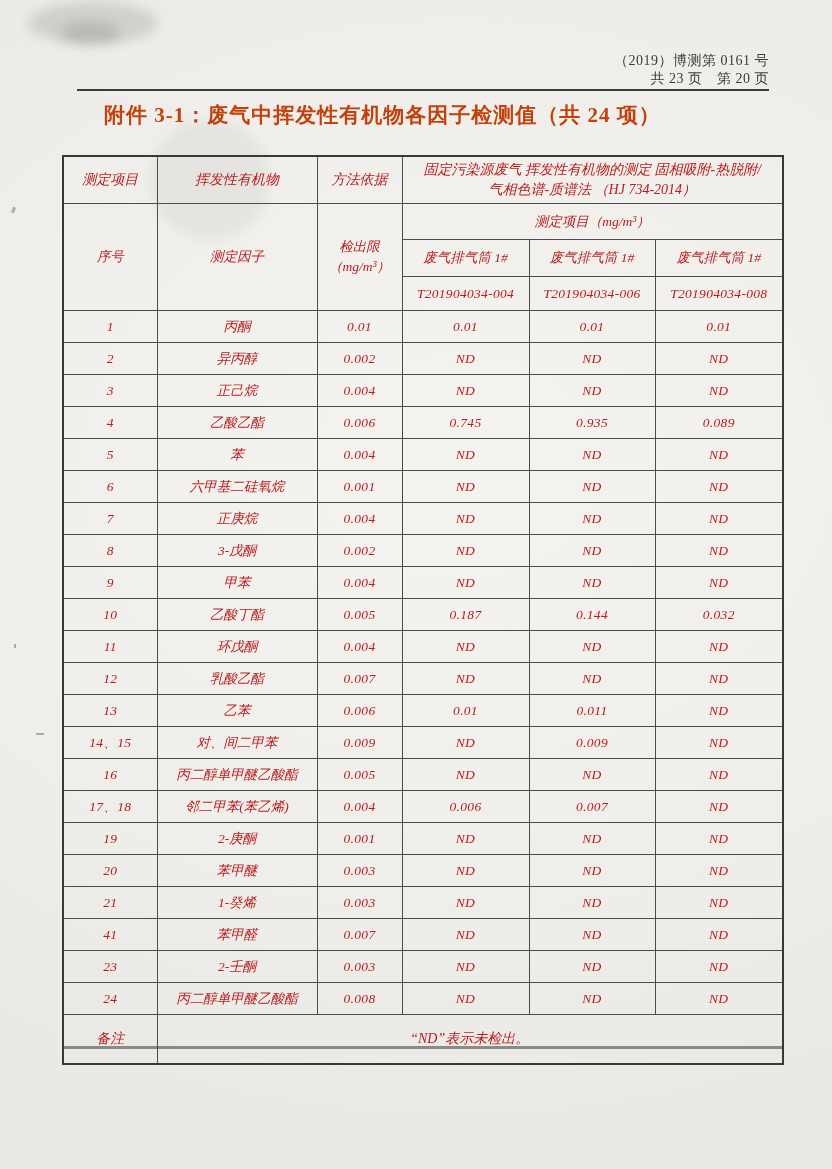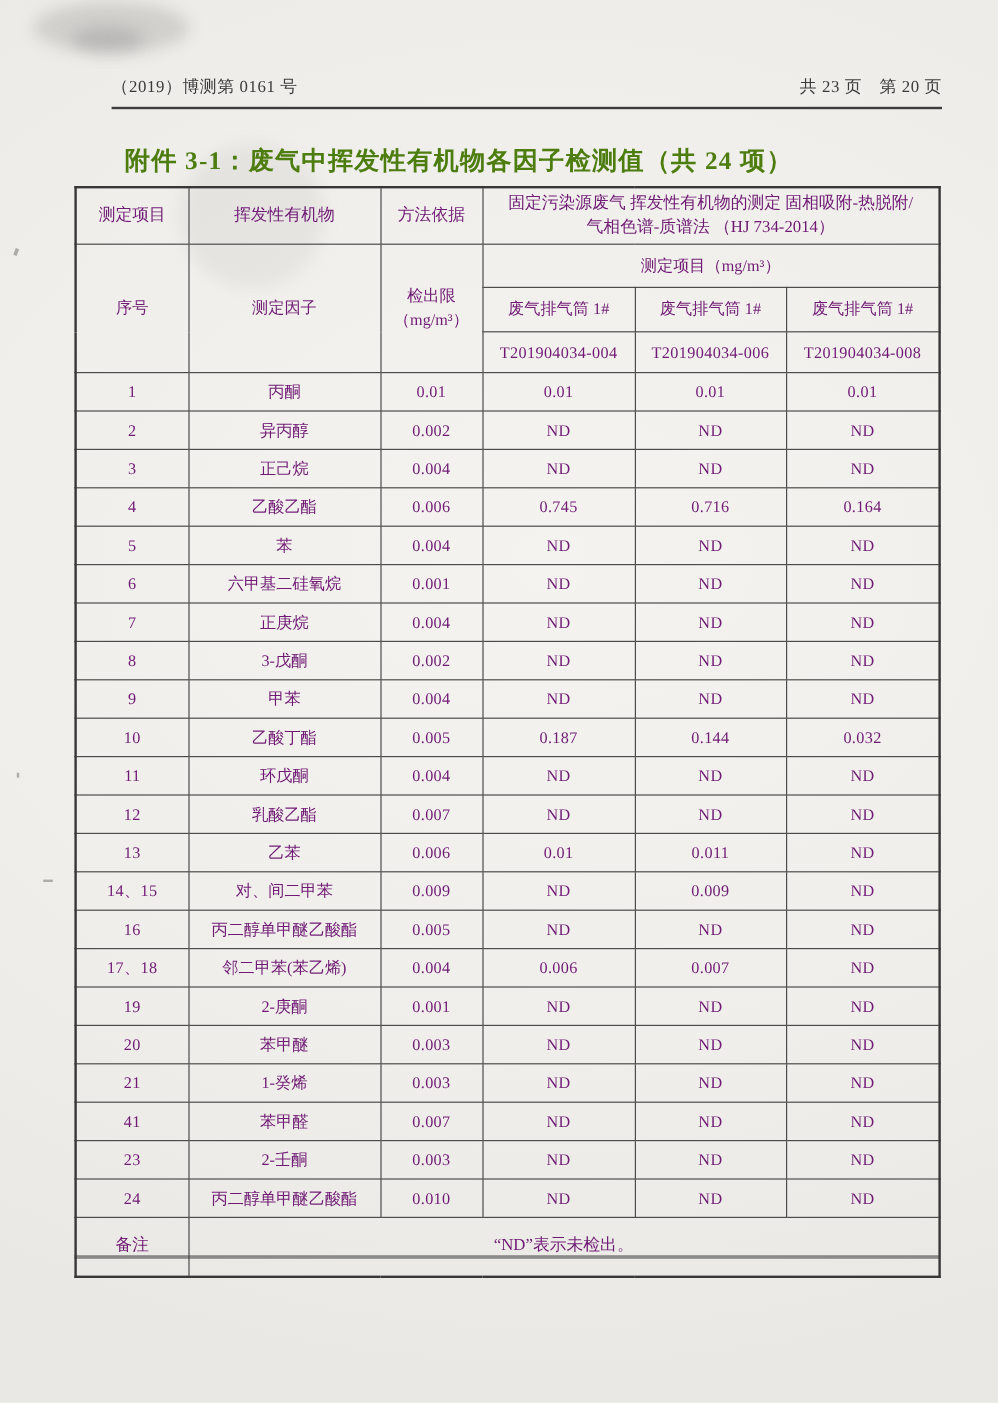--- a/index.html
+++ b/index.html
@@ -13,34 +13,34 @@
   .smudge{position:absolute;border-radius:50%;filter:blur(6px);pointer-events:none;}
   .smudge.s1{left:28px;top:2px;width:130px;height:42px;background:rgba(110,110,110,.22);}
   .smudge.s2{left:60px;top:22px;width:60px;height:22px;background:rgba(90,90,90,.20);}
   .smudge.s3{left:150px;top:120px;width:120px;height:120px;background:rgba(140,140,140,.10);}
   .speck{position:absolute;background:rgba(90,90,90,.45);pointer-events:none;}
   .sp1{left:12px;top:207px;width:3px;height:6px;transform:rotate(20deg);}
   .sp2{left:36px;top:733px;width:8px;height:2px;}
   .sp3{left:14px;top:644px;width:2px;height:4px;}
 
   .page-header{
-    position:absolute;left:93px;top:52px;width:692px;height:30px;
+    position:absolute;left:77px;top:52px;width:692px;height:30px;
     display:flex;justify-content:space-between;align-items:flex-end;
     font-size:14px;letter-spacing:.5px;color:#3a3a3a;
-    border-bottom:2px solid #3c3c3c;padding-bottom:7px;
+    border-bottom:2px solid #3c3c3c;padding-bottom:7px;flex-direction:column;
   }
   .doc-title{
     position:absolute;left:104px;top:101px;width:680px;
-    font-size:21px;font-weight:bold;letter-spacing:1px;color:#4d7c0f;margin-top:19px;
+    font-size:21px;font-weight:bold;letter-spacing:1px;color:#c2410c;
   }
 
   table.report{
     position:absolute;left:62px;top:155px;width:720px;
     border-collapse:collapse;table-layout:fixed;
-    font-size:13.5px;color:#701a75;
+    font-size:13.5px;color:#b91c1c;font-style:italic;
   }
   table.report th, table.report td{
     border:1.2px solid #4c4c4c;
     text-align:center;vertical-align:middle;
     font-weight:normal;padding:2px 4px;
     line-height:1.45;
   }
   table.report{border:2.5px solid #383838;}
   tr.hdr-a th{height:42px;font-size:14px;}
   th.method-cell{font-size:14px;line-height:1.55;padding:4px 8px;margin-left:36px;}
@@ -131,22 +131,22 @@
     <td class="result-cell">ND</td>
     <td class="result-cell">ND</td>
     <td class="result-cell">ND</td>
   </tr>
 
   <tr>
     <td class="num-cell">4</td>
     <td class="factor-cell">乙酸乙酯</td>
     <td class="limit-cell">0.006</td>
     <td class="result-cell">0.745</td>
-    <td class="result-cell">0.716</td>
-    <td class="result-cell">0.164</td>
+    <td class="result-cell">0.935</td>
+    <td class="result-cell">0.089</td>
   </tr>
 
   <tr>
     <td class="num-cell">5</td>
     <td class="factor-cell">苯</td>
     <td class="limit-cell">0.004</td>
     <td class="result-cell">ND</td>
     <td class="result-cell">ND</td>
     <td class="result-cell">ND</td>
   </tr>
@@ -291,21 +291,21 @@
     <td class="factor-cell">2-壬酮</td>
     <td class="limit-cell">0.003</td>
     <td class="result-cell">ND</td>
     <td class="result-cell">ND</td>
     <td class="result-cell">ND</td>
   </tr>
 
   <tr>
     <td class="num-cell">24</td>
     <td class="factor-cell">丙二醇单甲醚乙酸酯</td>
-    <td class="limit-cell">0.010</td>
+    <td class="limit-cell">0.008</td>
     <td class="result-cell">ND</td>
     <td class="result-cell">ND</td>
     <td class="result-cell">ND</td>
   </tr>
 </tbody>
   <tbody>
     <tr class="remark-row">
       <td>备注</td>
       <td colspan="5">“ND”表示未检出。</td>
     </tr>

